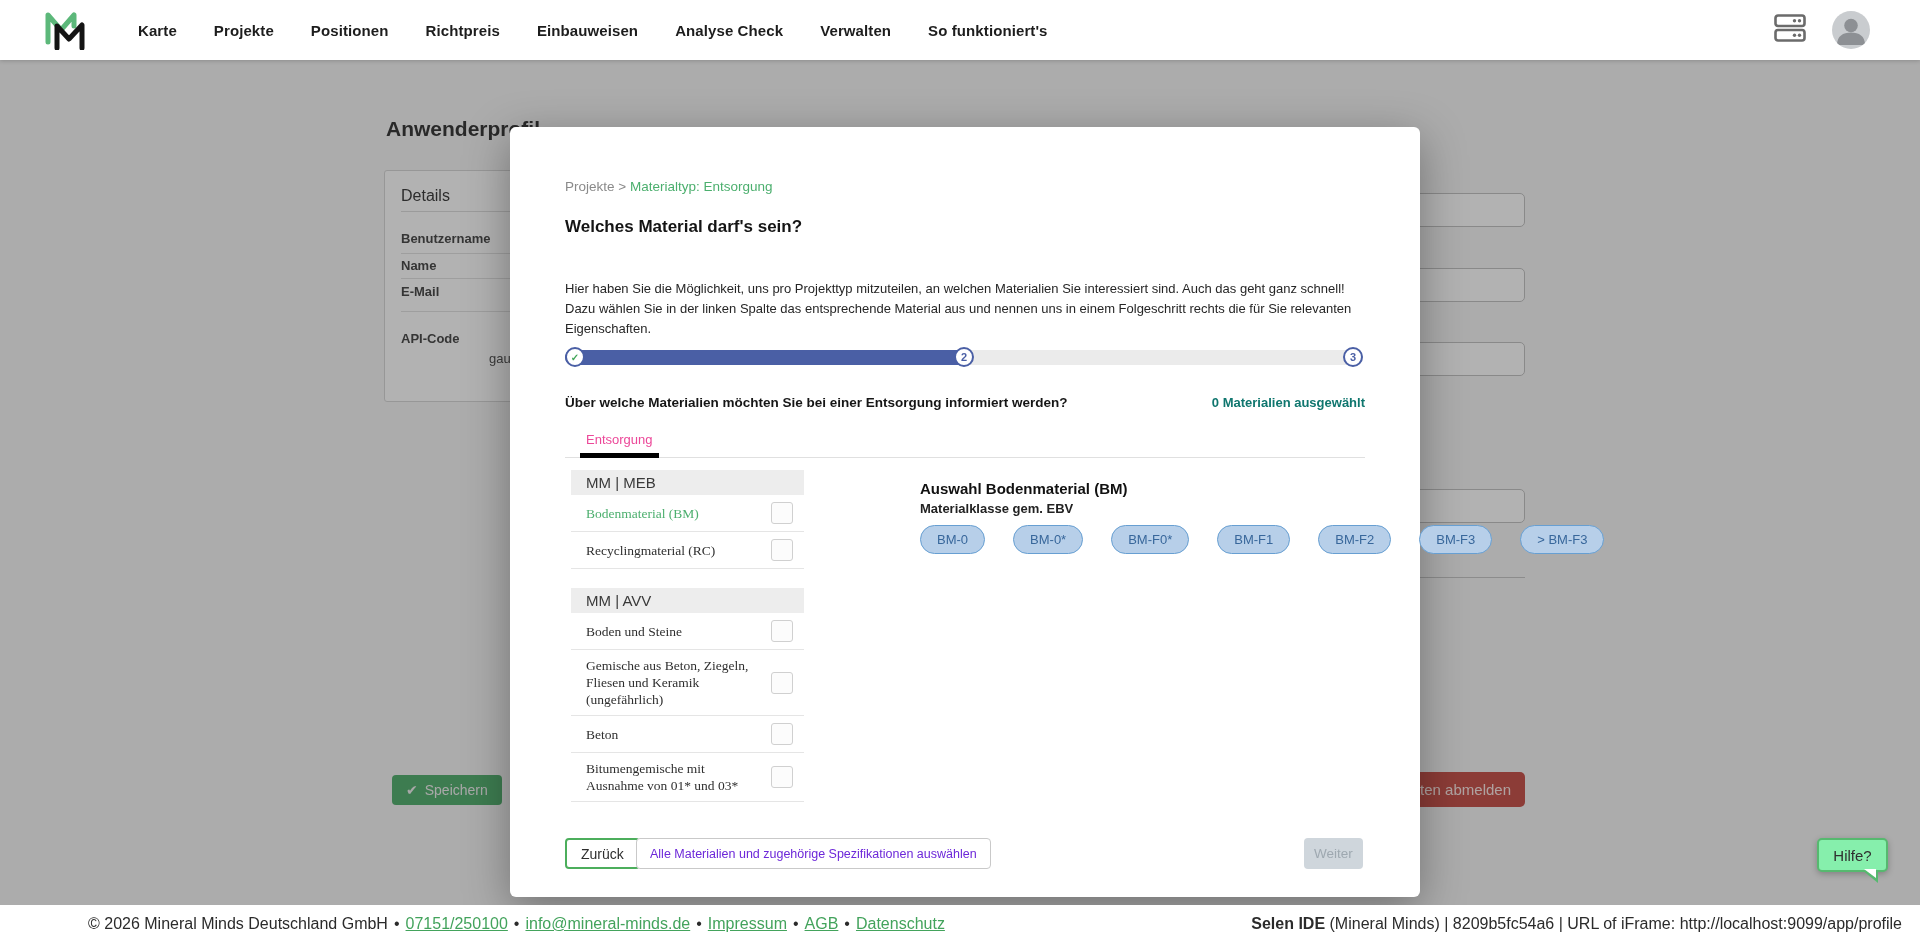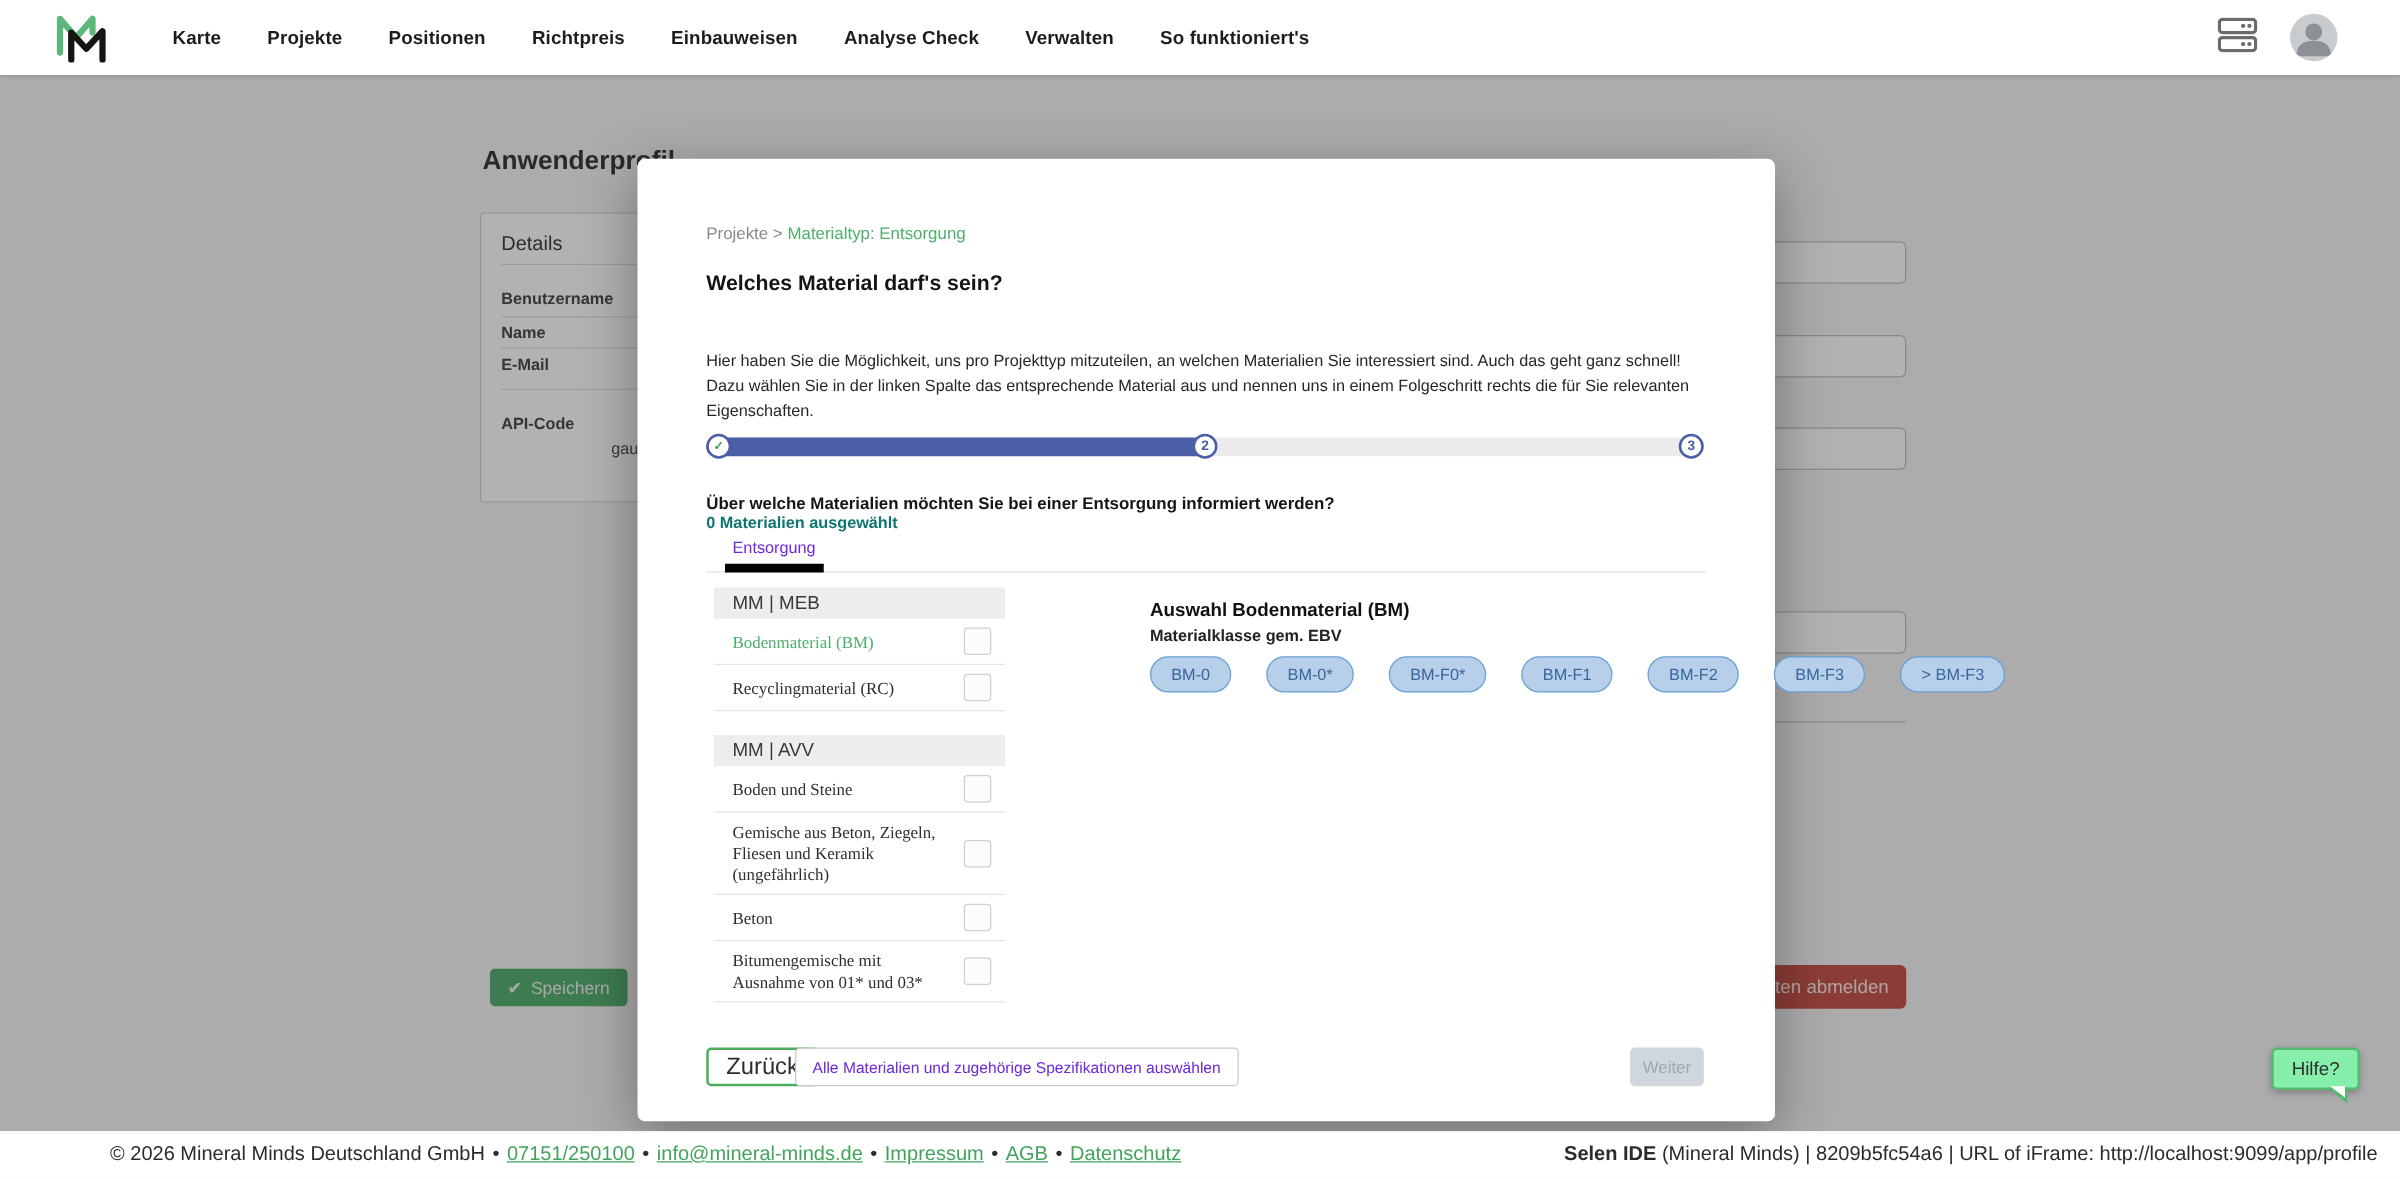--- a/index.html
+++ b/index.html
@@ -55,47 +55,47 @@
   .progress-wrap { position:absolute; left:55px; top:219px; width:798px; height:22px; }
   .progress-track { position:absolute; left:0; top:4px; width:798px; height:15px; background:#ebebeb; border-radius:8px; }
   .progress-fill { position:absolute; left:0; top:4px; width:406px; height:15px; background:#4a5fa5; border-radius:8px; }
   .p-circle { position:absolute; top:1px; width:20px; height:20px; border-radius:50%; background:#fff;
               border:2px solid #4a5fa5; display:flex; align-items:center; justify-content:center;
               font-size:11px; font-weight:700; color:#4a5fa5; }
   .p-c1 { left:0; color:#3fa558; font-size:10px; }
   .p-c2 { left:389px; }
   .p-c3 { right:0; }
 
-  .q-row { position:absolute; left:55px; top:268px; width:800px; display:flex; justify-content:space-between;flex-direction:column; }
+  .q-row { position:absolute; left:55px; top:268px; width:800px; display:flex; justify-content:space-between; }
   .q-text { font-size:13.5px; font-weight:700; color:#161616; }
   .q-count { font-size:13px; font-weight:700; color:#0f766e; cursor:pointer; }
 
   .tabs { position:absolute; left:55px; top:300px; width:800px; border-bottom:1px solid #e0e0e0; height:31px; }
-  .tab { position:absolute; left:15px; bottom:-1px; padding:0 6px 6px 6px; font-size:13px; color:#6d28d9;
-         border-bottom:7px solid #000000; cursor:pointer;text-align:right; }
+  .tab { position:absolute; left:15px; bottom:-1px; padding:0 6px 6px 6px; font-size:13px; color:#ec4899;
+         border-bottom:5px solid #000000; cursor:pointer;text-align:right; }
 
   .columns { position:absolute; left:61px; top:343px; width:800px; }
   .mat-list { width:233px; }
   .mat-header { height:25px; line-height:25px; background:#ededed; padding-left:15px; font-size:15px; color:#3a3a3a; }
   .mat-header.g2 { margin-top:19px; }
   .mat-row { display:flex; align-items:center; padding:7px 0 7px 15px; border-bottom:1px solid #e5e5e5; min-height:35px; cursor:pointer; }
   .mat-label { flex:1; font-size:13.5px; line-height:17px; color:#2f2f2f; padding-right:10px; max-width:185px;font-family:Liberation Serif, serif; }
   .mat-row.active .mat-label { color:#4caf6e; }
   .checkbox { width:22px; height:22px; border:1px solid #d0d0d0; border-radius:3px; background:#fcfcfc; margin-right:5px; flex:none; cursor:pointer; }
 
   .sel-panel { position:absolute; left:349px; top:10px; width:451px; }
   .sel-title { font-size:15px; font-weight:700; color:#111; }
   .sel-subtitle { font-size:13px; font-weight:700; color:#222; margin-top:4px; }
   .chips { display:flex; gap:28px; margin-top:9px; }
   .chip { height:29px; padding:0 16px; display:flex; align-items:center; border-radius:15px;
           background:#b7cfe9; border:1.5px solid #679fd2; color:#38679b; font-size:13px; cursor:pointer; white-space:nowrap; }
 
   .m-buttons { position:absolute; left:55px; top:711px; width:800px; height:31px; }
   .btn-back { position:absolute; left:0; top:0; height:31px; padding:0 14px; background:#fff; border:2px solid #4cae5c;
-              border-radius:4px; font-size:19px; color:#2e2e2e; cursor:pointer; }
+              border-radius:4px; font-size:14px; color:#2e2e2e; cursor:pointer; }
   .btn-select-all { position:absolute; left:71px; top:0; height:31px; padding:0 13px; background:#fff; border:1px solid #c9c9c9;
                     border-radius:4px; font-size:12.5px; color:#6d28d9; cursor:pointer; }
   .btn-next { position:absolute; right:2px; top:0; height:31px; width:59px; background:#cfd6dc; border:none;
               border-radius:4px; font-size:13.5px; color:#9ea8b0; cursor:default; }
 
   
   .help { position:absolute; left:1817px; top:838px; width:71px; height:34px; background:#86efac; border:2px solid #56b96f;
           border-radius:5px; z-index:30; display:flex; align-items:center; justify-content:center;
           font-size:15px; color:#2f2f2f; box-shadow:0 2px 6px rgba(0,0,0,0.25); cursor:pointer; }
   .help-tail-border { position:absolute; right:8px; bottom:-13px; width:0; height:0;

